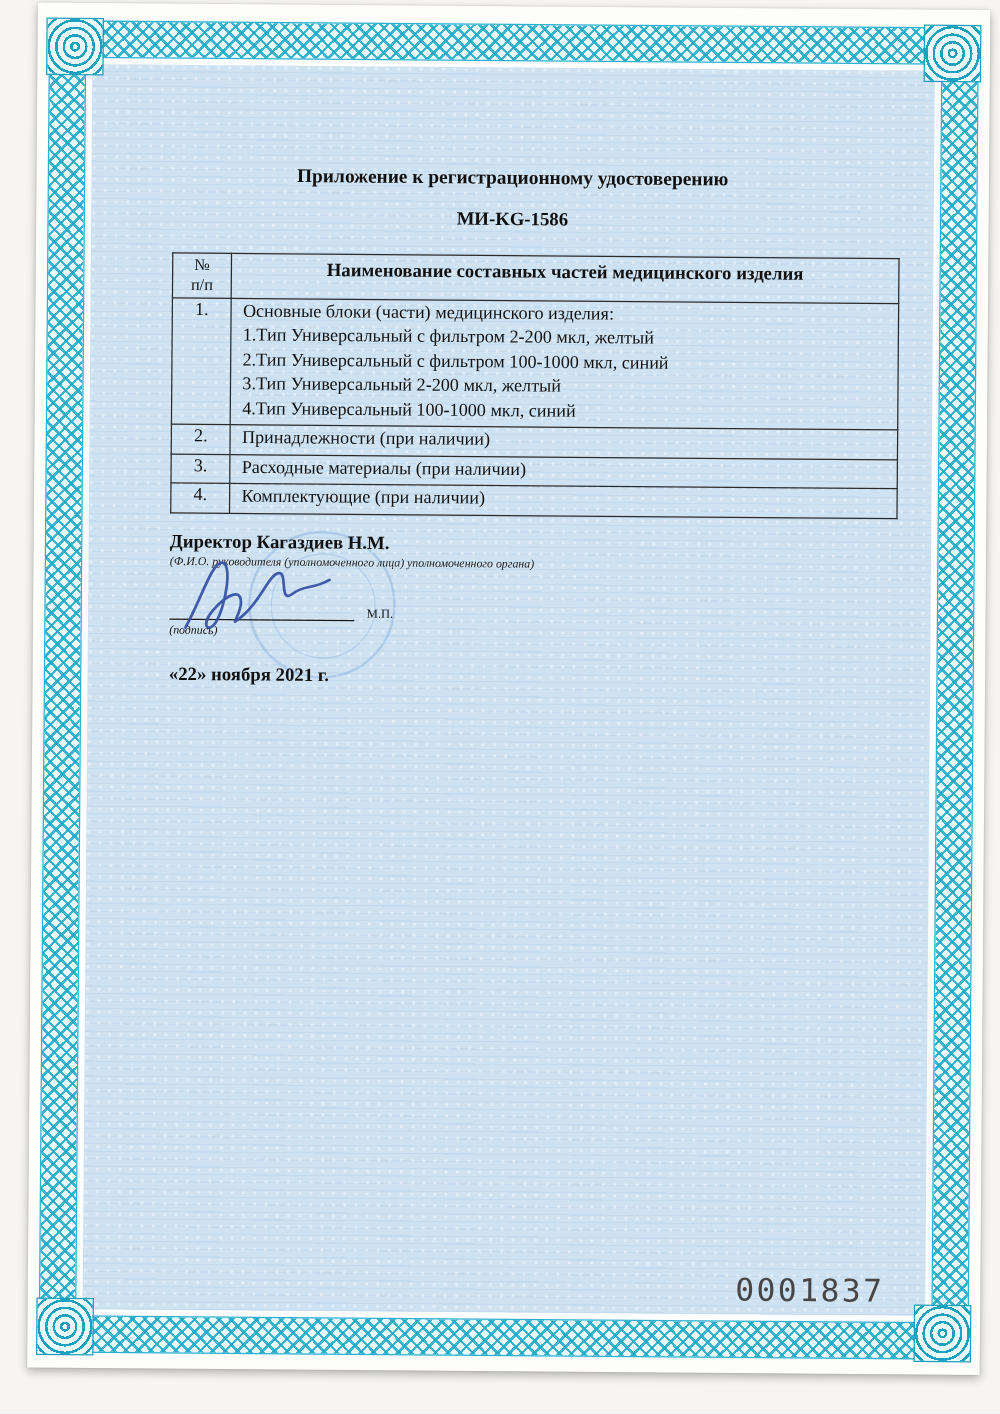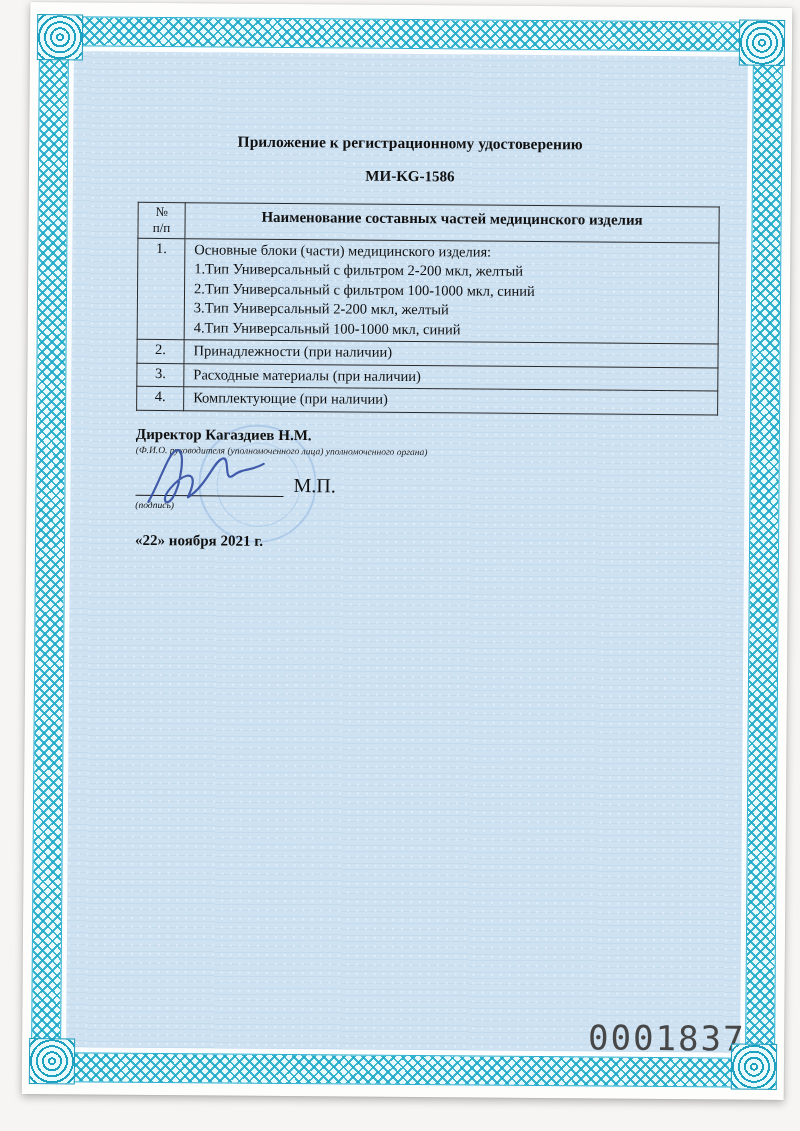--- a/index.html
+++ b/index.html
@@ -84,39 +84,39 @@
     font-weight:bold; font-size:15px; text-align:center;
     padding:5px 8px 6px 8px;
   }
   td.c-num { text-align:center; padding:1px 2px; font-size:14.5px; }
   td.c-desc { padding:1px 8px 2px 9px; line-height:1.35; }
   .sig-block { position:absolute; left:65px; top:374px; width:420px; }
   .director { font-weight:bold; font-size:15px; }
   .fine { font-size:9.5px; font-style:italic; color:#222; margin-top:2px; }
   .sig-row { position:absolute; left:65px; top:420px; height:24px; display:flex; align-items:flex-end; }
   .sig-line { width:148px; border-bottom:1.3px solid #1a1a1a; height:24px; }
-  .mp { font-size:20px; margin-left:10px; }
+  .mp { font-size:10px; margin-left:10px; }
   .sig-caption { position:absolute; left:65px; top:448px; font-size:9.5px; font-style:italic; }
   .date-line { position:absolute; left:65px; top:470px; font-weight:bold; font-size:15px; }
   .stamp {
     position:absolute; left:128px; top:372px;
     width:118px; height:118px; border-radius:50%;
     border:2px solid rgba(96,148,208,.30);
     z-index:0;
   }
   .stamp::after {
     content:""; position:absolute; left:16px; top:16px;
     width:82px; height:82px; border-radius:50%;
     border:1.5px solid rgba(96,148,208,.24);
   }
   .signature-svg { position:absolute; left:72px; top:388px; z-index:2; }
   .serial {
     position:absolute; left:522px; top:962px;
     font-family:"DejaVu Sans Mono","Liberation Mono",monospace;
-    font-size:34px; color:#474747; letter-spacing:2px;
+    font-size:25px; color:#474747; letter-spacing:2px;
   }
   .z { position:relative; z-index:2; }
 </style>
 </head>
 <body>
 
 <div class="paper">
   <div class="frame">
     <div class="corner tl"></div>
     <div class="corner tr"></div>

